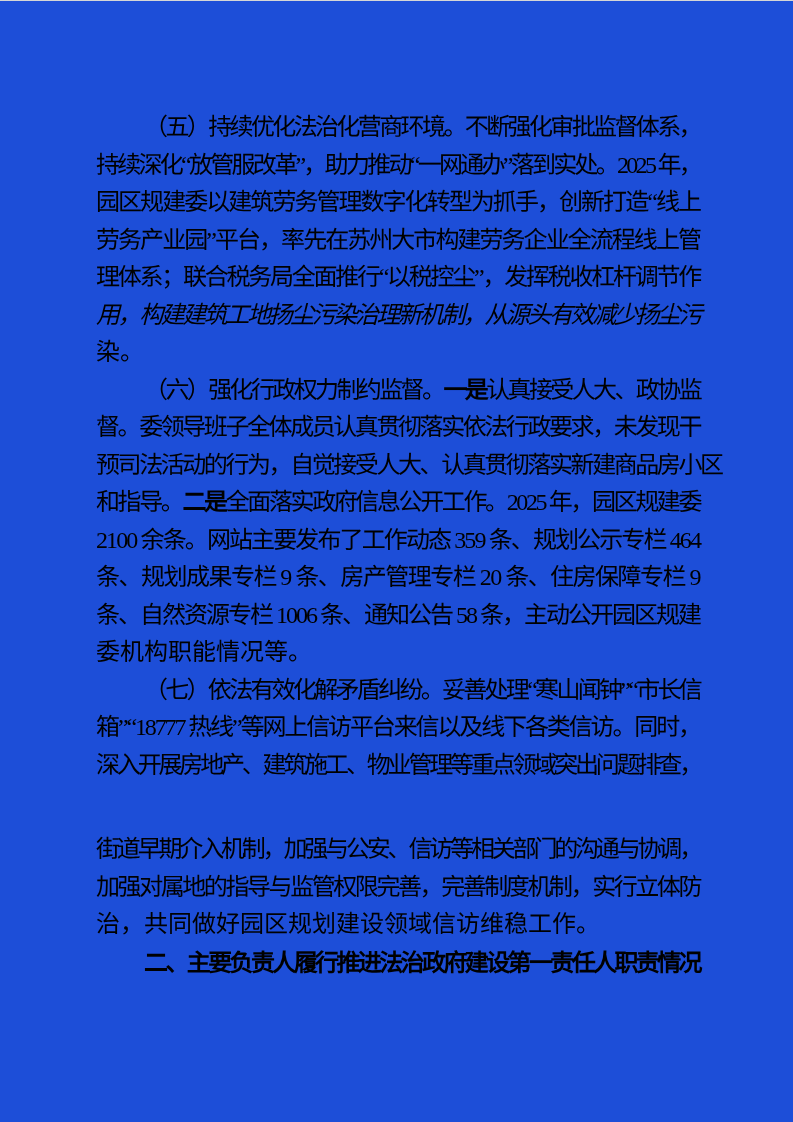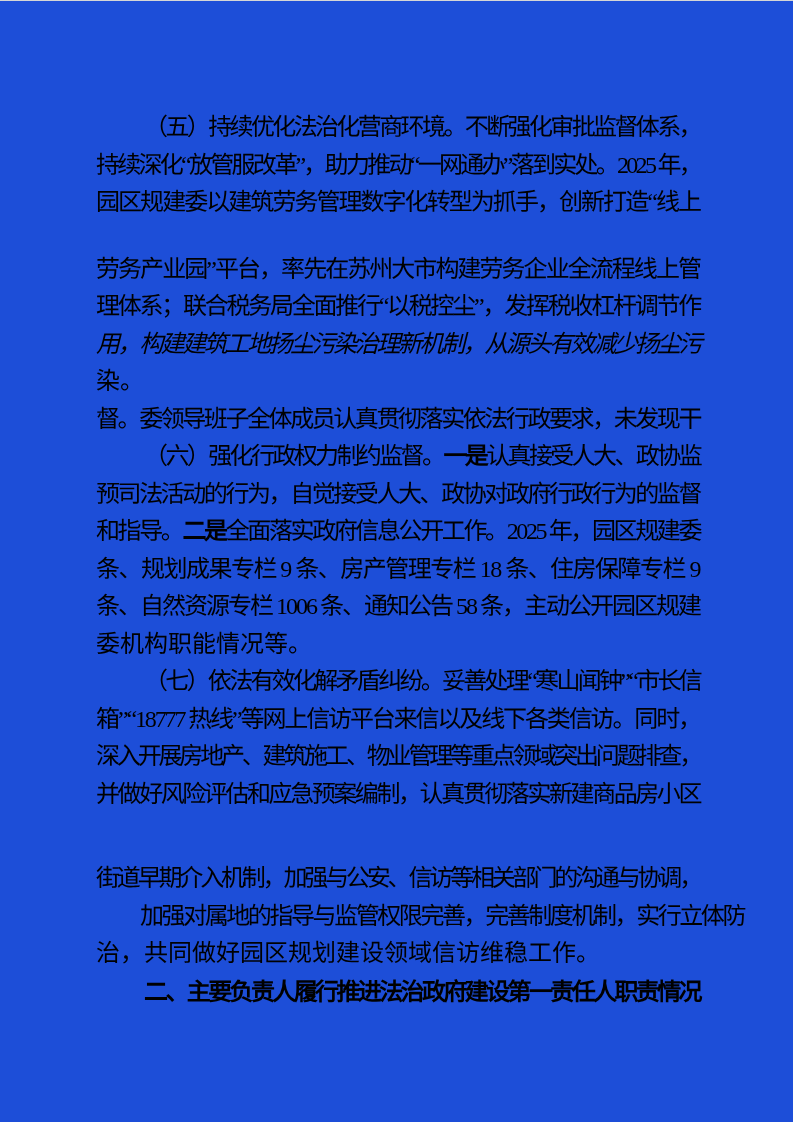--- a/index.html
+++ b/index.html
@@ -50,40 +50,40 @@
 </style>
 </head>
 <body>
 
 <div class="page">
   <div class="content">
       <div class="para">
         <div class="line indent" style="letter-spacing: -2.61538px;"><span class="measure"><span class="run">（五）持续优化法治化营商环境。不断强化审批监督体系，</span></span></div>
         <div class="line" style="letter-spacing: -2.72381px;"><span class="measure"><span class="run">持续深化“放管服改革”，助力推动“一网通办”落到实处。2025 年，</span></span></div>
         <div class="line" style="letter-spacing: -1.95201px;"><span class="measure"><span class="run">园区规建委以建筑劳务管理数字化转型为抓手，创新打造“线上</span></span></div>
-        <div class="line" style="letter-spacing: -1.95201px; margin-top: 29px;"><span class="measure"><span class="run">劳务产业园”平台，率先在苏州大市构建劳务企业全流程线上管</span></span></div>
+        <div class="line" style="letter-spacing: -1.95201px;"><span class="measure"><span class="run">劳务产业园”平台，率先在苏州大市构建劳务企业全流程线上管</span></span></div>
         <div class="line" style="letter-spacing: -2.25216px;"><span class="measure"><span class="run">理体系；联合税务局全面推行“以税控尘”，发挥税收杠杆调节作</span></span></div>
         <div class="line" style="letter-spacing: -2.42857px; font-style: italic;"><span class="measure"><span class="run">用，构建建筑工地扬尘污染治理新机制，从源头有效减少扬尘污</span></span></div>
         <div class="line" style="letter-spacing: 0px;"><span class="measure"><span class="run">染。</span></span></div>
       </div>
       <div class="para">
+        <div class="line indent" style="letter-spacing: -2.61538px;"><span class="measure"><span class="run">（六）强化行政权力制约监督。</span><span class="run bold">一是</span><span class="run">认真接受人大、政协监</span></span></div>
         <div class="line" style="letter-spacing: -2.42857px;"><span class="measure"><span class="run">督。委领导班子全体成员认真贯彻落实依法行政要求，未发现干</span></span></div>
-        <div class="line indent" style="letter-spacing: -2.61538px;"><span class="measure"><span class="run">（六）强化行政权力制约监督。</span><span class="run bold">一是</span><span class="run">认真接受人大、政协监</span></span></div>
-        <div class="line" style="letter-spacing: -2.42857px;"><span class="measure"><span class="run">预司法活动的行为，自觉接受人大、政协对政府行政行为的监督</span></span></div>
+        <div class="line" style="letter-spacing: -2.42857px;"><span class="measure"><span class="run">预司法活动的行为，自觉接受人大、认真贯彻落实新建商品房小区</span></span></div>
         <div class="line" style="letter-spacing: -2.3871px; text-align: right;"><span class="measure"><span class="run">和指导。</span><span class="run bold">二是</span><span class="run">全面落实政府信息公开工作。2025 年，园区规建委</span></span></div>
-        <div class="line" style="letter-spacing: -1.51515px;"><span class="measure"><span class="run">条、规划成果专栏 9 条、房产管理专栏 18 条、住房保障专栏 9</span></span></div>
+        <div class="line" style="letter-spacing: -1.88889px;"><span class="measure"><span class="run">2100 余条。网站主要发布了工作动态 359 条、规划公示专栏 464</span></span></div>
+        <div class="line" style="letter-spacing: -1.51515px;"><span class="measure"><span class="run">条、规划成果专栏 9 条、房产管理专栏 20 条、住房保障专栏 9</span></span></div>
         <div class="line" style="letter-spacing: -2px;"><span class="measure"><span class="run">条、自然资源专栏 1006 条、通知公告 58 条，主动公开园区规建</span></span></div>
         <div class="line" style="letter-spacing: 0px;"><span class="measure"><span class="run">委机构职能情况等。</span></span></div>
       </div>
       <div class="para">
         <div class="line indent" style="letter-spacing: -2.71317px;"><span class="measure"><span class="run">（七）依法有效化解矛盾纠纷。妥善处理“寒山闻钟”“市长信</span></span></div>
         <div class="line" style="letter-spacing: -2.12027px;"><span class="measure"><span class="run">箱”“18777 热线”等网上信访平台来信以及线下各类信访。同时，</span></span></div>
         <div class="line" style="letter-spacing: -3.17241px;"><span class="measure"><span class="run">深入开展房地产、建筑施工、物业管理等重点领域突出问题排查，</span></span></div>
-        <div class="line" style="letter-spacing: -2.42857px;"><span class="measure"><span class="run">并做好风险评估和应急预案编制，认真贯彻落实新建商品房小区</span></span></div>
         <div class="line" style="letter-spacing: -3.17241px; margin-top: 47px;"><span class="measure"><span class="run">街道早期介入机制，加强与公安、信访等相关部门的沟通与协调，</span></span></div>
-        <div class="line" style="letter-spacing: -2.42857px; margin-left: 44px;"><span class="measure"><span class="run">加强对属地的指导与监管权限完善，完善制度机制，实行立体防</span></span></div>
+        <div class="line" style="letter-spacing: -2.42857px;"><span class="measure"><span class="run">加强对属地的指导与监管权限完善，完善制度机制，实行立体防</span></span></div>
         <div class="line" style="letter-spacing: 0px;"><span class="measure"><span class="run">治，共同做好园区规划建设领域信访维稳工作。</span></span></div>
       </div>
       <div class="para">
         <div class="line indent heading" style="letter-spacing: -2.61538px; text-align: right;"><span class="measure"><span class="run bold">二、主要负责人履行推进法治政府建设第一责任人职责情况</span></span></div>
       </div>
     </div>
 </div>
 
 </body></html>

